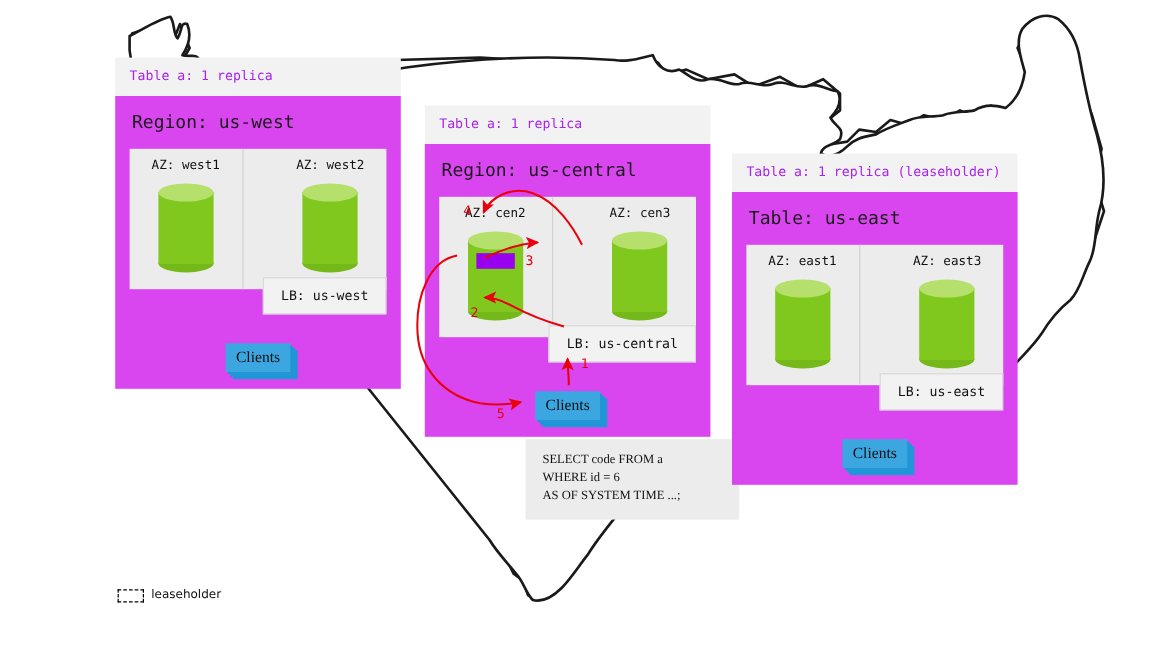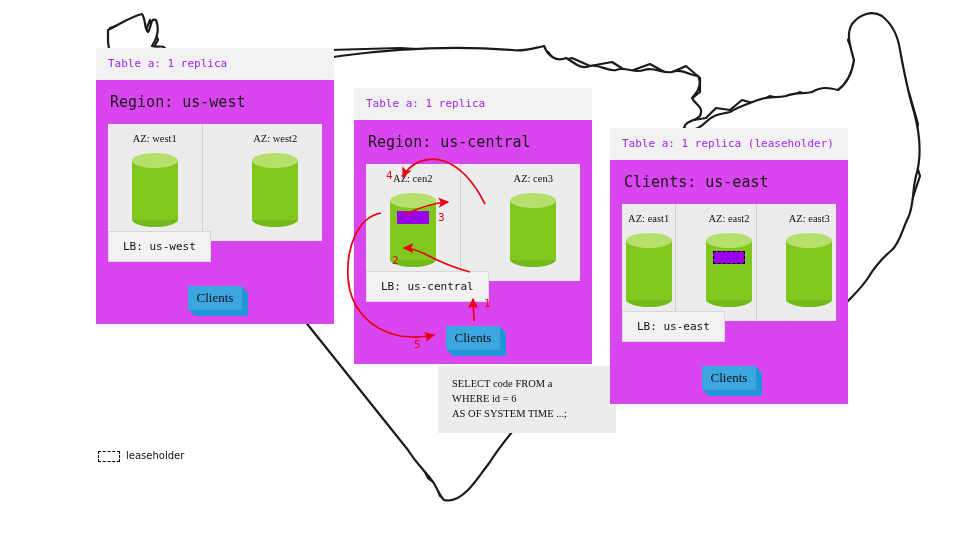--- a/index.html
+++ b/index.html
@@ -26,21 +26,21 @@
     color:#1a1a1a;font-size:15px;line-height:15px;
     padding:15px 0 14px 2px;white-space:nowrap;
   }
   .az-row{background:#ececec;display:flex;position:relative;}
   .az-cell{
     flex:1;position:relative;
     display:flex;flex-direction:column;align-items:center;
     padding:9px 0 14px 0;
   }
   .az-cell + .az-cell{border-left:1px solid #d2d2d2;padding-left:26px;}
-  .az-label{font-size:10.5px;line-height:11px;color:#111;white-space:nowrap;margin-bottom:9px;font-family:Liberation Serif, serif;}
+  .az-label{font-size:10.5px;line-height:11px;color:#111;white-space:nowrap;margin-bottom:9px;}
 
   
   .cyl{position:relative;width:46px;height:74px;}
   .cyl .body{
     position:absolute;left:0;top:7px;width:46px;height:60px;
     background:#80c81e;
   }
   .cyl .top{
     position:absolute;left:0;top:0;width:46px;height:15px;
     background:#b5e06b;border-radius:50%/50%;
@@ -55,21 +55,21 @@
   }
   .cyl .repl.lease{border:1.5px dashed #000;box-sizing:border-box;}
 
   
   .lb{
     background:#f2f2f2;border:1px solid #d8d8d8;box-sizing:border-box;
     font-size:11px;line-height:11px;color:#111;
     padding:9px 14px;white-space:nowrap;text-align:center;
     position:relative;z-index:5;
   }
-  .lb-wrap{display:flex;justify-content:flex-start;margin-top:-10px;position:relative;z-index:5;}
+  .lb-wrap{display:flex;justify-content:flex-end;margin-top:-10px;position:relative;z-index:5;}
 
   
   .clients-wrap{display:flex;justify-content:center;margin-top:24px;}
   .clients{position:relative;width:54px;height:24px;}
   .clients .sh{position:absolute;background:#2196d6;}
   .clients .sh1{left:6px;top:6px;width:54px;height:24px;}
   .clients .sh2{left:4px;top:4px;width:54px;height:24px;}
   .clients .sh3{left:2px;top:2px;width:54px;height:24px;}
   .clients .face{
     position:absolute;left:0;top:0;width:54px;height:24px;
@@ -82,20 +82,21 @@
     position:absolute;z-index:3;background:#ececec;
     font-size:10.5px;line-height:15px;color:#111;
     padding:10px 14px 12px 14px;white-space:pre;
   }
 
   
   .legend{
     position:absolute;z-index:6;display:flex;align-items:center;gap:6px;
     font-size:10px;line-height:12px;color:#111;
     font-family:"DejaVu Sans","Liberation Sans",sans-serif;
+    margin-top:40px;
   }
   .legend .swatch{
     width:22px;height:11px;border:1.5px dashed #000;
     background:#ffffff;box-sizing:border-box;
   }
 
   
   #arrow-layer{position:absolute;left:0;top:0;width:960px;height:540px;z-index:8;pointer-events:none;}
   .anum{
     position:absolute;z-index:9;color:#e8000d;font-size:11px;line-height:11px;
@@ -232,37 +233,28 @@
     </div>
   </div>
 
   <div class="sql-box" style="left:438px;top:366px;width:150px;font-family:Liberation Serif, serif;">SELECT code FROM a
 WHERE id = 6
 AS OF SYSTEM TIME ...;</div>
 
   <div class="region-panel" id="panel-east" style="left:610px;top:128px;width:238px;">
     <div class="table-bar">Table a: 1 replica (leaseholder)</div>
     <div class="region-body">
-      <div class="region-title">Clients: us-east</div>
+      <div class="region-title">Table: us-east</div>
       <div class="az-row">
         <div class="az-cell">
           <div class="az-label">AZ: east1</div>
           <div class="cyl">
             <div class="bot"></div>
             <div class="body"></div>
             <div class="top"></div>
-          </div>
-        </div>
-        <div class="az-cell">
-          <div class="az-label">AZ: east2</div>
-          <div class="cyl">
-            <div class="bot"></div>
-            <div class="body"></div>
-            <div class="top"></div>
-            <div class="repl lease"></div>
           </div>
         </div>
         <div class="az-cell">
           <div class="az-label">AZ: east3</div>
           <div class="cyl">
             <div class="bot"></div>
             <div class="body"></div>
             <div class="top"></div>
           </div>
         </div>

